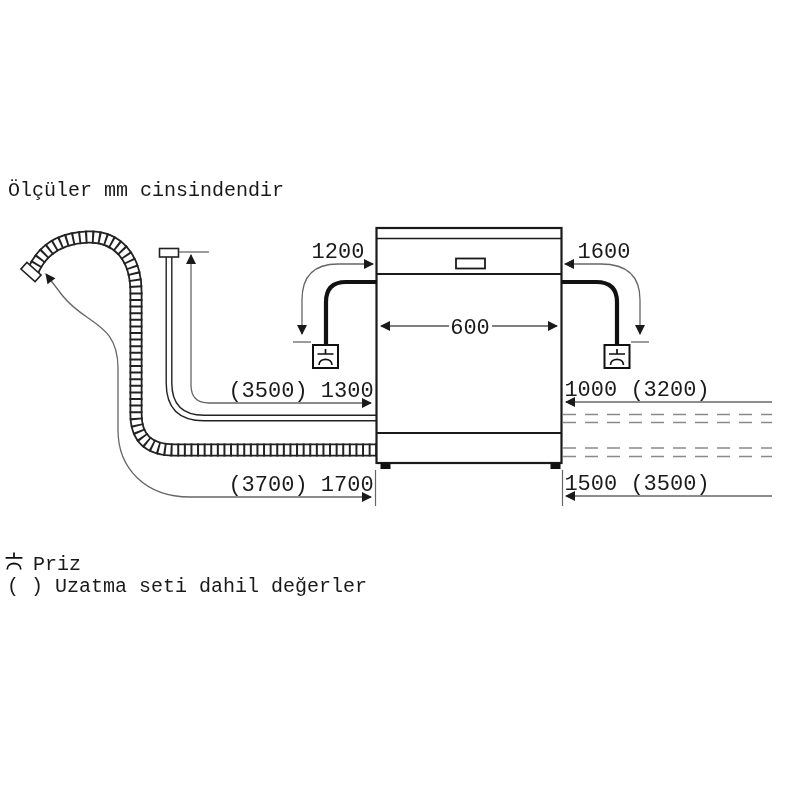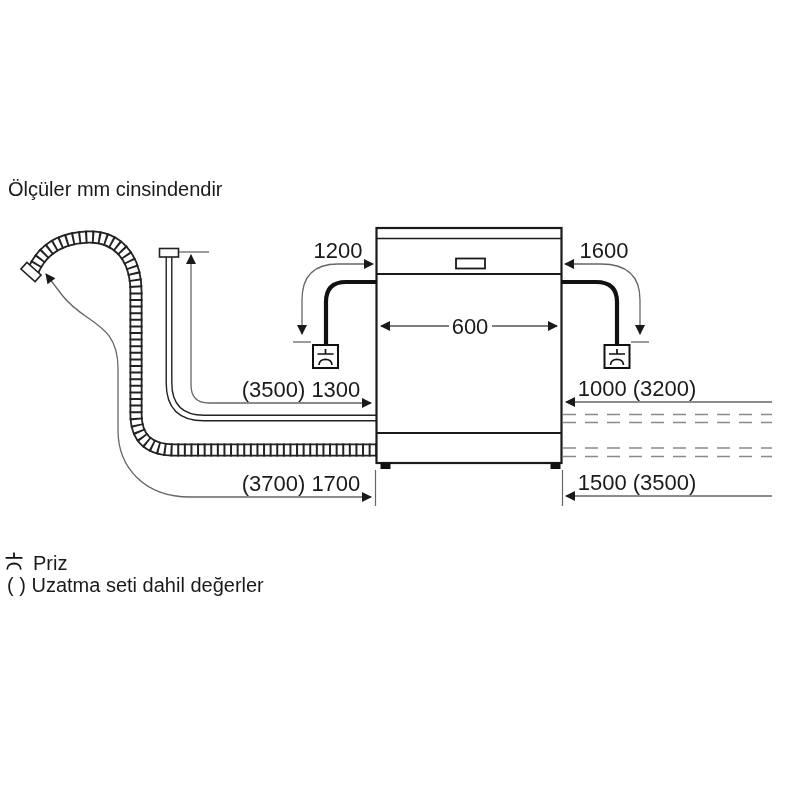--- a/index.html
+++ b/index.html
@@ -1,17 +1,17 @@
 <!DOCTYPE html>
 <html><head>
 <meta charset="utf-8">
 <style>
   html,body{margin:0;padding:0;background:#fff;}
   .page{position:relative;width:772px;height:800px;background:#ffffff;overflow:hidden;
-        font-family:Liberation Sans, sans-serif;}
+        font-family:Liberation Mono, monospace;}
   svg{position:absolute;left:0;top:0;}
   text{fill:#1a1a1a;}
   .dim-label{font-size:22px;}
   .title-label{font-size:20px;}
   .legend-label{font-size:20px;}
 </style>
 </head>
 <body>
 
 <div class="page">

